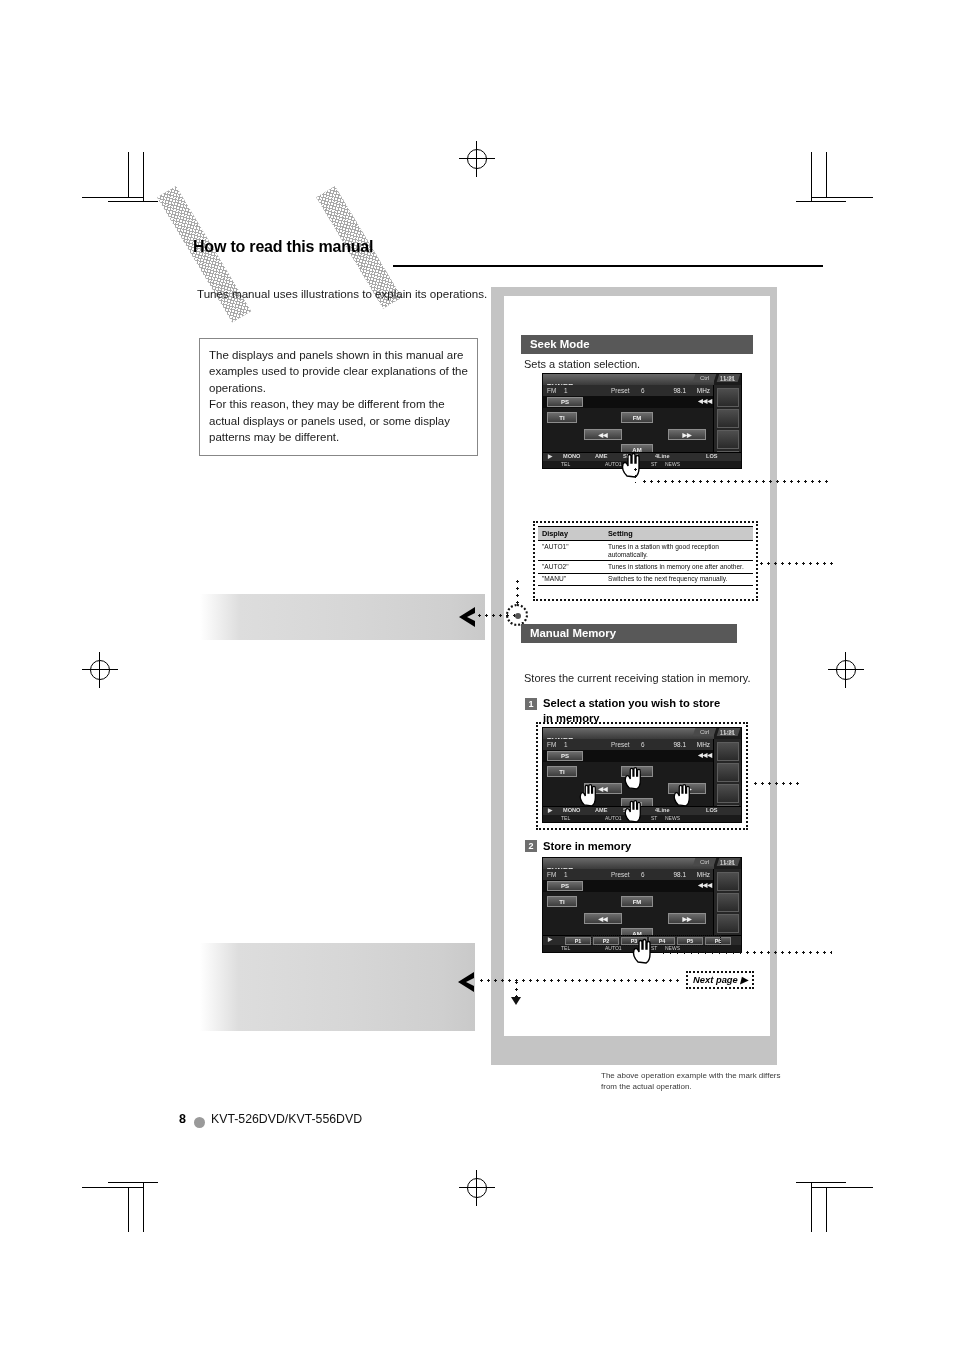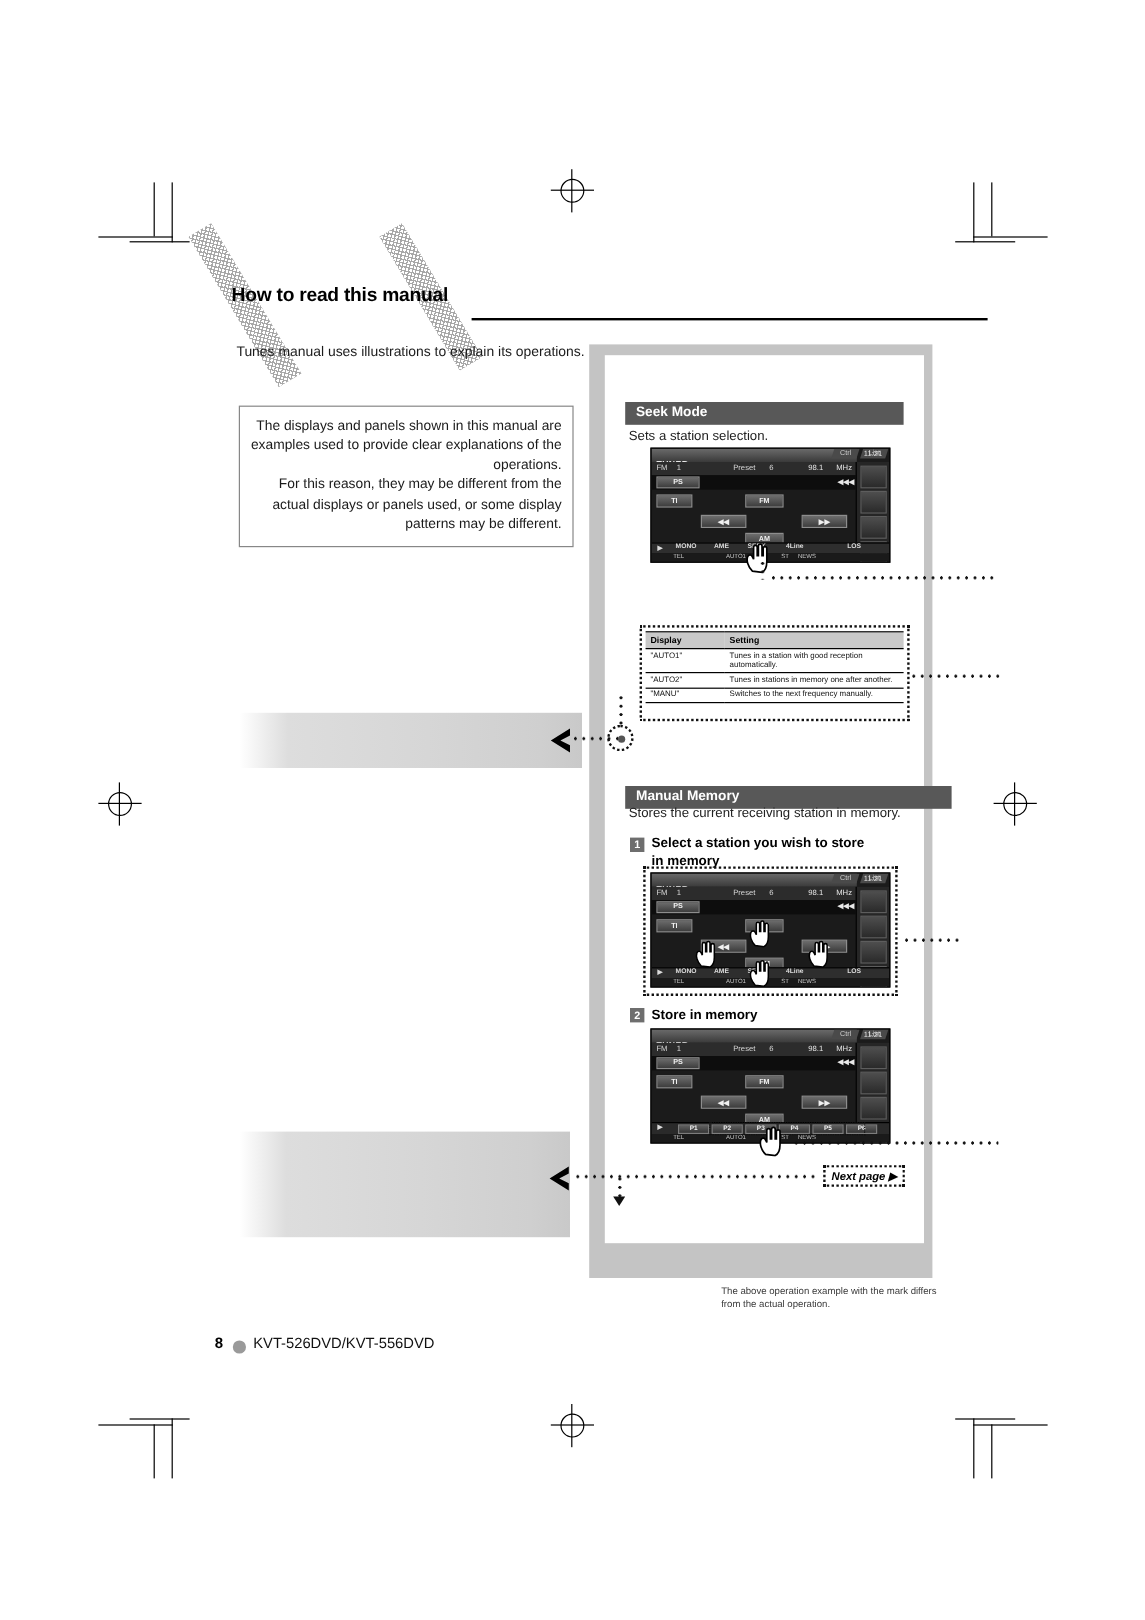--- a/index.html
+++ b/index.html
@@ -320,21 +320,21 @@
   </div>
 
   <div class="hatch b1"></div>
   <div class="hatch b2"></div>
   <div class="h-title">How to read this manual</div>
   <div class="h-rule"></div>
 
   <div class="intro">Tunes manual uses illustrations to explain its operations.</div>
 
   <div class="note-box">
-    <p style="white-space:pre-line;text-align:right;">The displays and panels shown in this manual are examples used to provide clear explanations of the operations.
+    <p style="white-space:pre-line;">The displays and panels shown in this manual are examples used to provide clear explanations of the operations.
 For this reason, they may be different from the actual displays or panels used, or some display patterns may be different.</p>
   </div>
 
   <div class="gcallout c1"></div>
   <div class="chev" style="left:456px;top:606px;">
     <svg width="20" height="22" viewBox="0 0 20 22">
         <path d="M19 1 L3 11 L19 21 L19 15 L11 11 L19 7 Z" fill="#000"></path>
       </svg>
   </div>
 
@@ -433,21 +433,21 @@
   </table>
 
   <div class="dots-v" style="left:634px;top:466px;height:17px;"></div>
   <div class="dots-h" style="left:641px;top:480px;width:190px;"></div>
   <div class="dots-h" style="left:758px;top:562px;width:75px;"></div>
 
   <div class="dots-h" style="left:476px;top:614px;width:44px;"></div>
   <div class="dot-ring" style="left:506px;top:604px;"></div>
   <div class="dots-v" style="left:516px;top:578px;height:28px;"></div>
 
-  <div class="sec-head" style="left:521px;top:655px;width:272px;">Manual Memory</div>
+  <div class="sec-head" style="left:521px;top:624px;width:216px;">Manual Memory</div>
   <div class="sec-sub" style="left:524px;top:672px;">Stores the current receiving station in memory.</div>
 
   <div class="step-badge" style="left:525px;top:698px;">1</div>
   <div class="step-label" style="left:543px;top:696px;">Select a station you wish to store in memory</div>
 
   <div class="dot-frame" style="left:536px;top:722px;width:212px;height:108px;"></div>
 
   <div class="lcd" style="left:542px;top:727px;width:200px;height:96px;">
     <div class="topbar"></div>
     <div class="title">TUNER</div>

